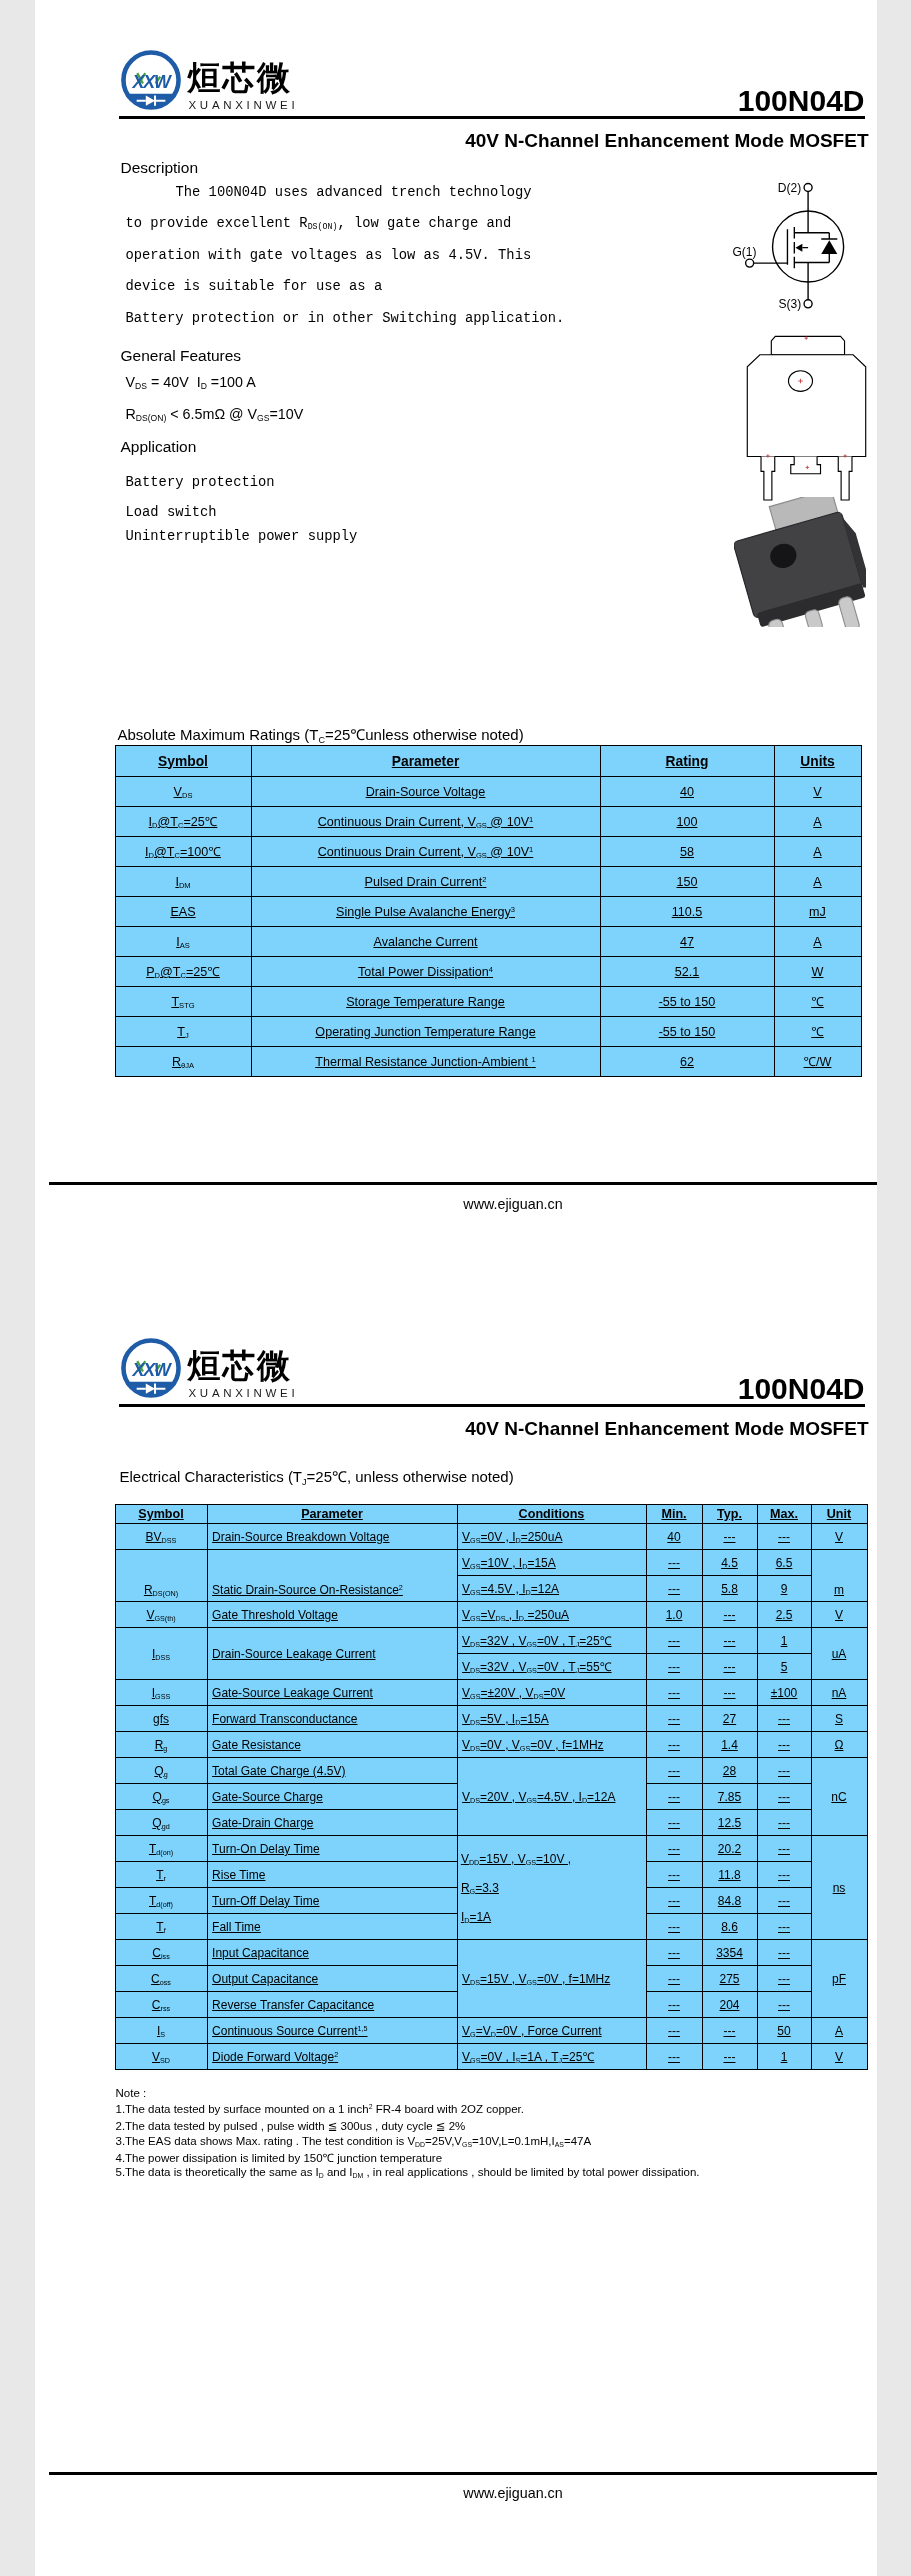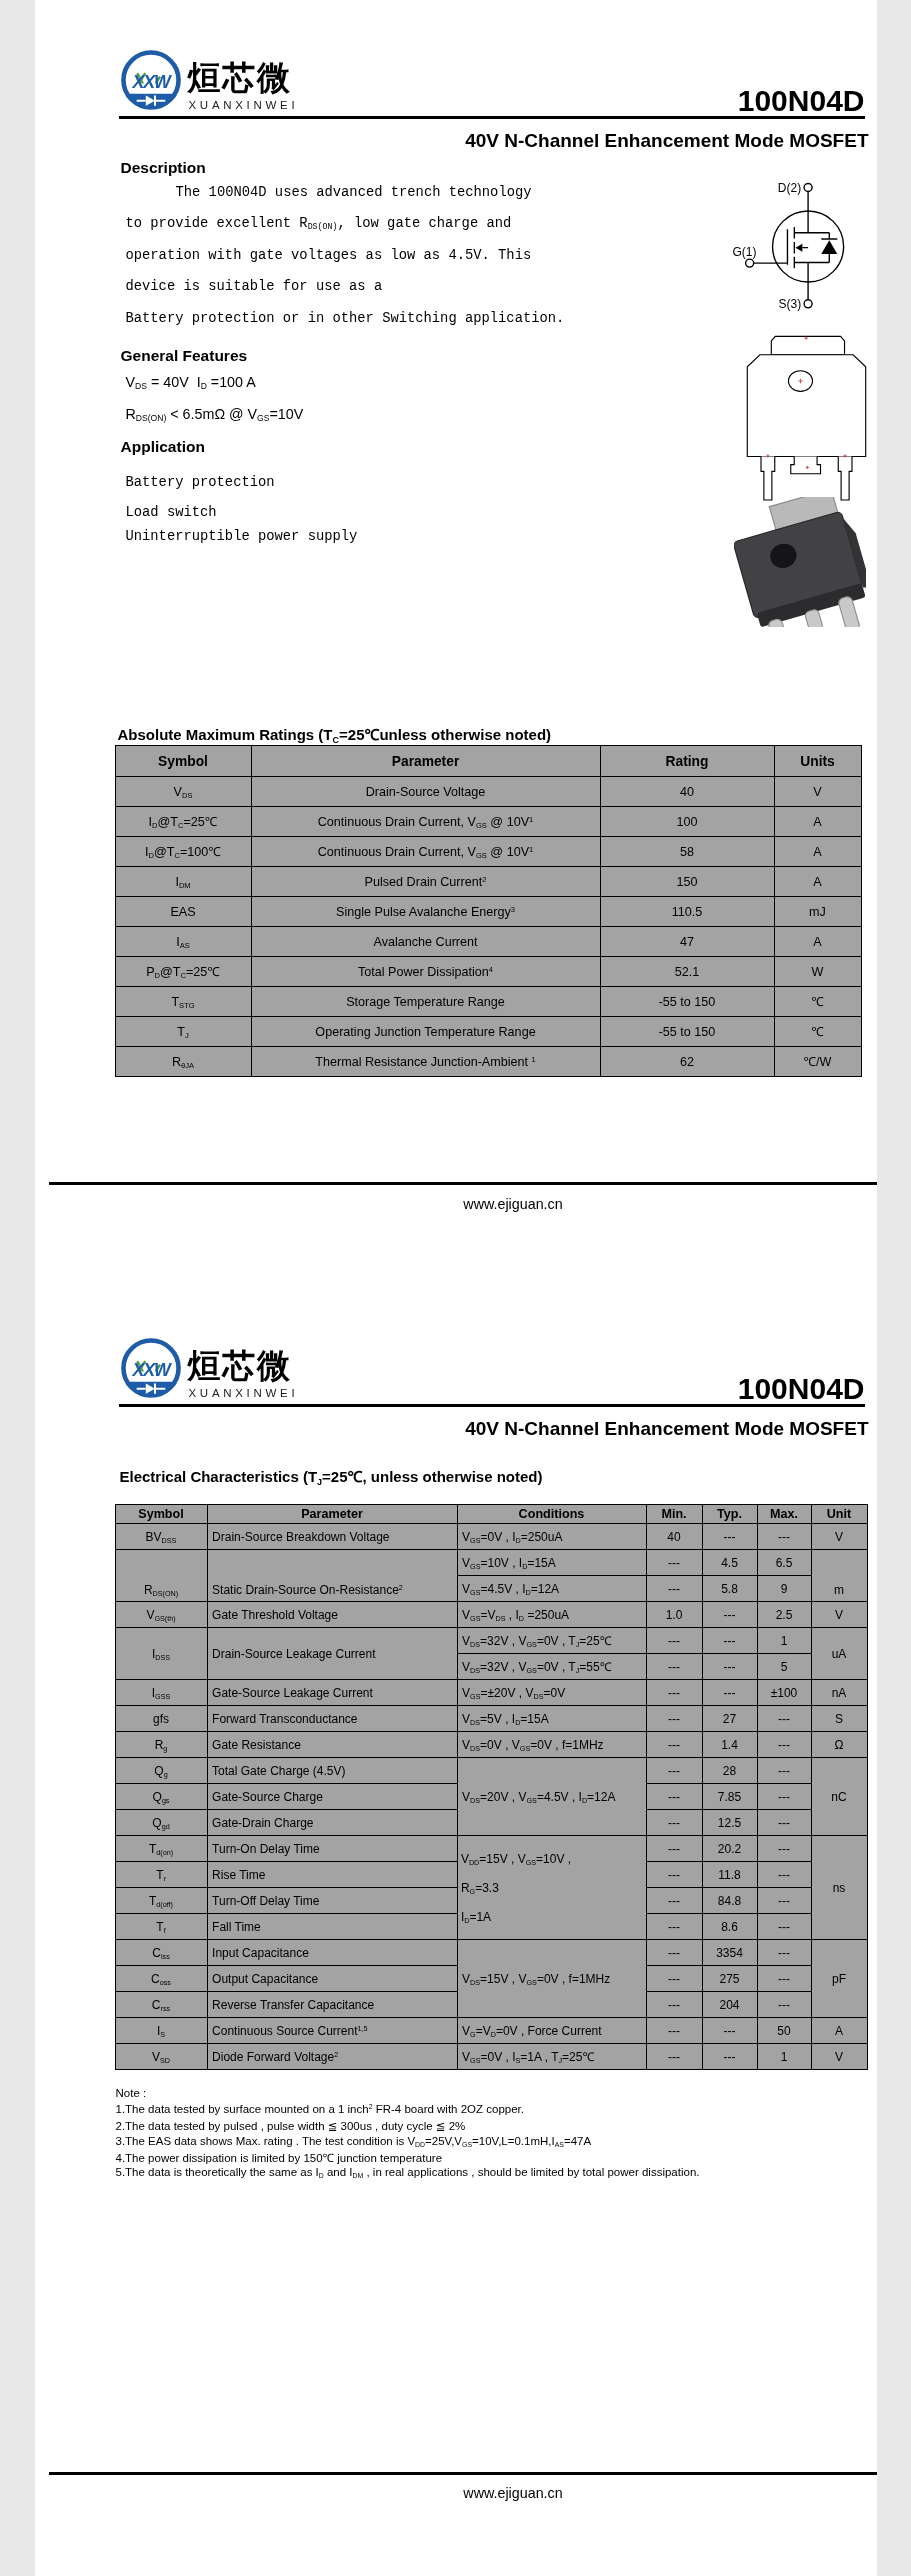--- a/index.html
+++ b/index.html
@@ -5,29 +5,29 @@
   html,body{margin:0;padding:0;background:#e8e8e8;}
   .sheet{position:relative;width:820px;height:2576px;background:#ffffff;margin:0 auto;
          font-family:"Liberation Sans",sans-serif;color:#000;overflow:hidden;padding-left:22px;}
   .pg{position:absolute;left:0;width:911px;height:1288px;}
   .pg1{top:0;} .pg2{top:1288px;}
   .abs{position:absolute;}
   .right{position:absolute;text-align:right;}
   .part-number{font-size:30px;font-weight:700;letter-spacing:0;}
   .hdr-rule{position:absolute;height:3.4px;background:#000;}
   .subtitle{font-size:19px;font-weight:700;}
-  .sec-h{font-size:15.5px;font-weight:700;}
+  .sec-h{font-size:15.5px;font-weight:400;}
   .body-t{font-size:13.8px;font-family:Liberation Mono, monospace;}
   .feat-t{font-size:14.3px;}
   .brand-cn{font-size:33px;font-weight:700;letter-spacing:1.7px;}
   .brand-en{font-size:11.5px;letter-spacing:3.7px;color:#1b1b1b;font-weight:400;}
   sub,sup{font-size:60%;line-height:0;}
   sub{vertical-align:-0.28em;}
   sup{vertical-align:0.55em;}
-  table.ds{border-collapse:collapse;background:#a3a3a3;position:absolute;table-layout:fixed;}
+  table.ds{border-collapse:collapse;background:#7dd3fc;position:absolute;table-layout:fixed;text-decoration:underline;}
   table.ds th,table.ds td{border:1.1px solid #000;padding:0 3.4px;text-align:center;vertical-align:middle;overflow:hidden;}
   table.ds th{font-weight:700;}
   .abs-tbl{left:80px;top:745px;}
   .abs-tbl th{height:30px;font-size:13.8px;}
   .abs-tbl td{height:29px;font-size:12.6px;}
   .ec-tbl{left:80px;top:216px;}
   .ec-tbl th{height:18.4px;font-size:12.6px;}
   .ec-tbl td{height:25px;font-size:12px;}
   .tl{text-align:left !important;padding-left:4.6px !important;}
   .vb{vertical-align:bottom !important;padding-bottom:4.6px !important;}

